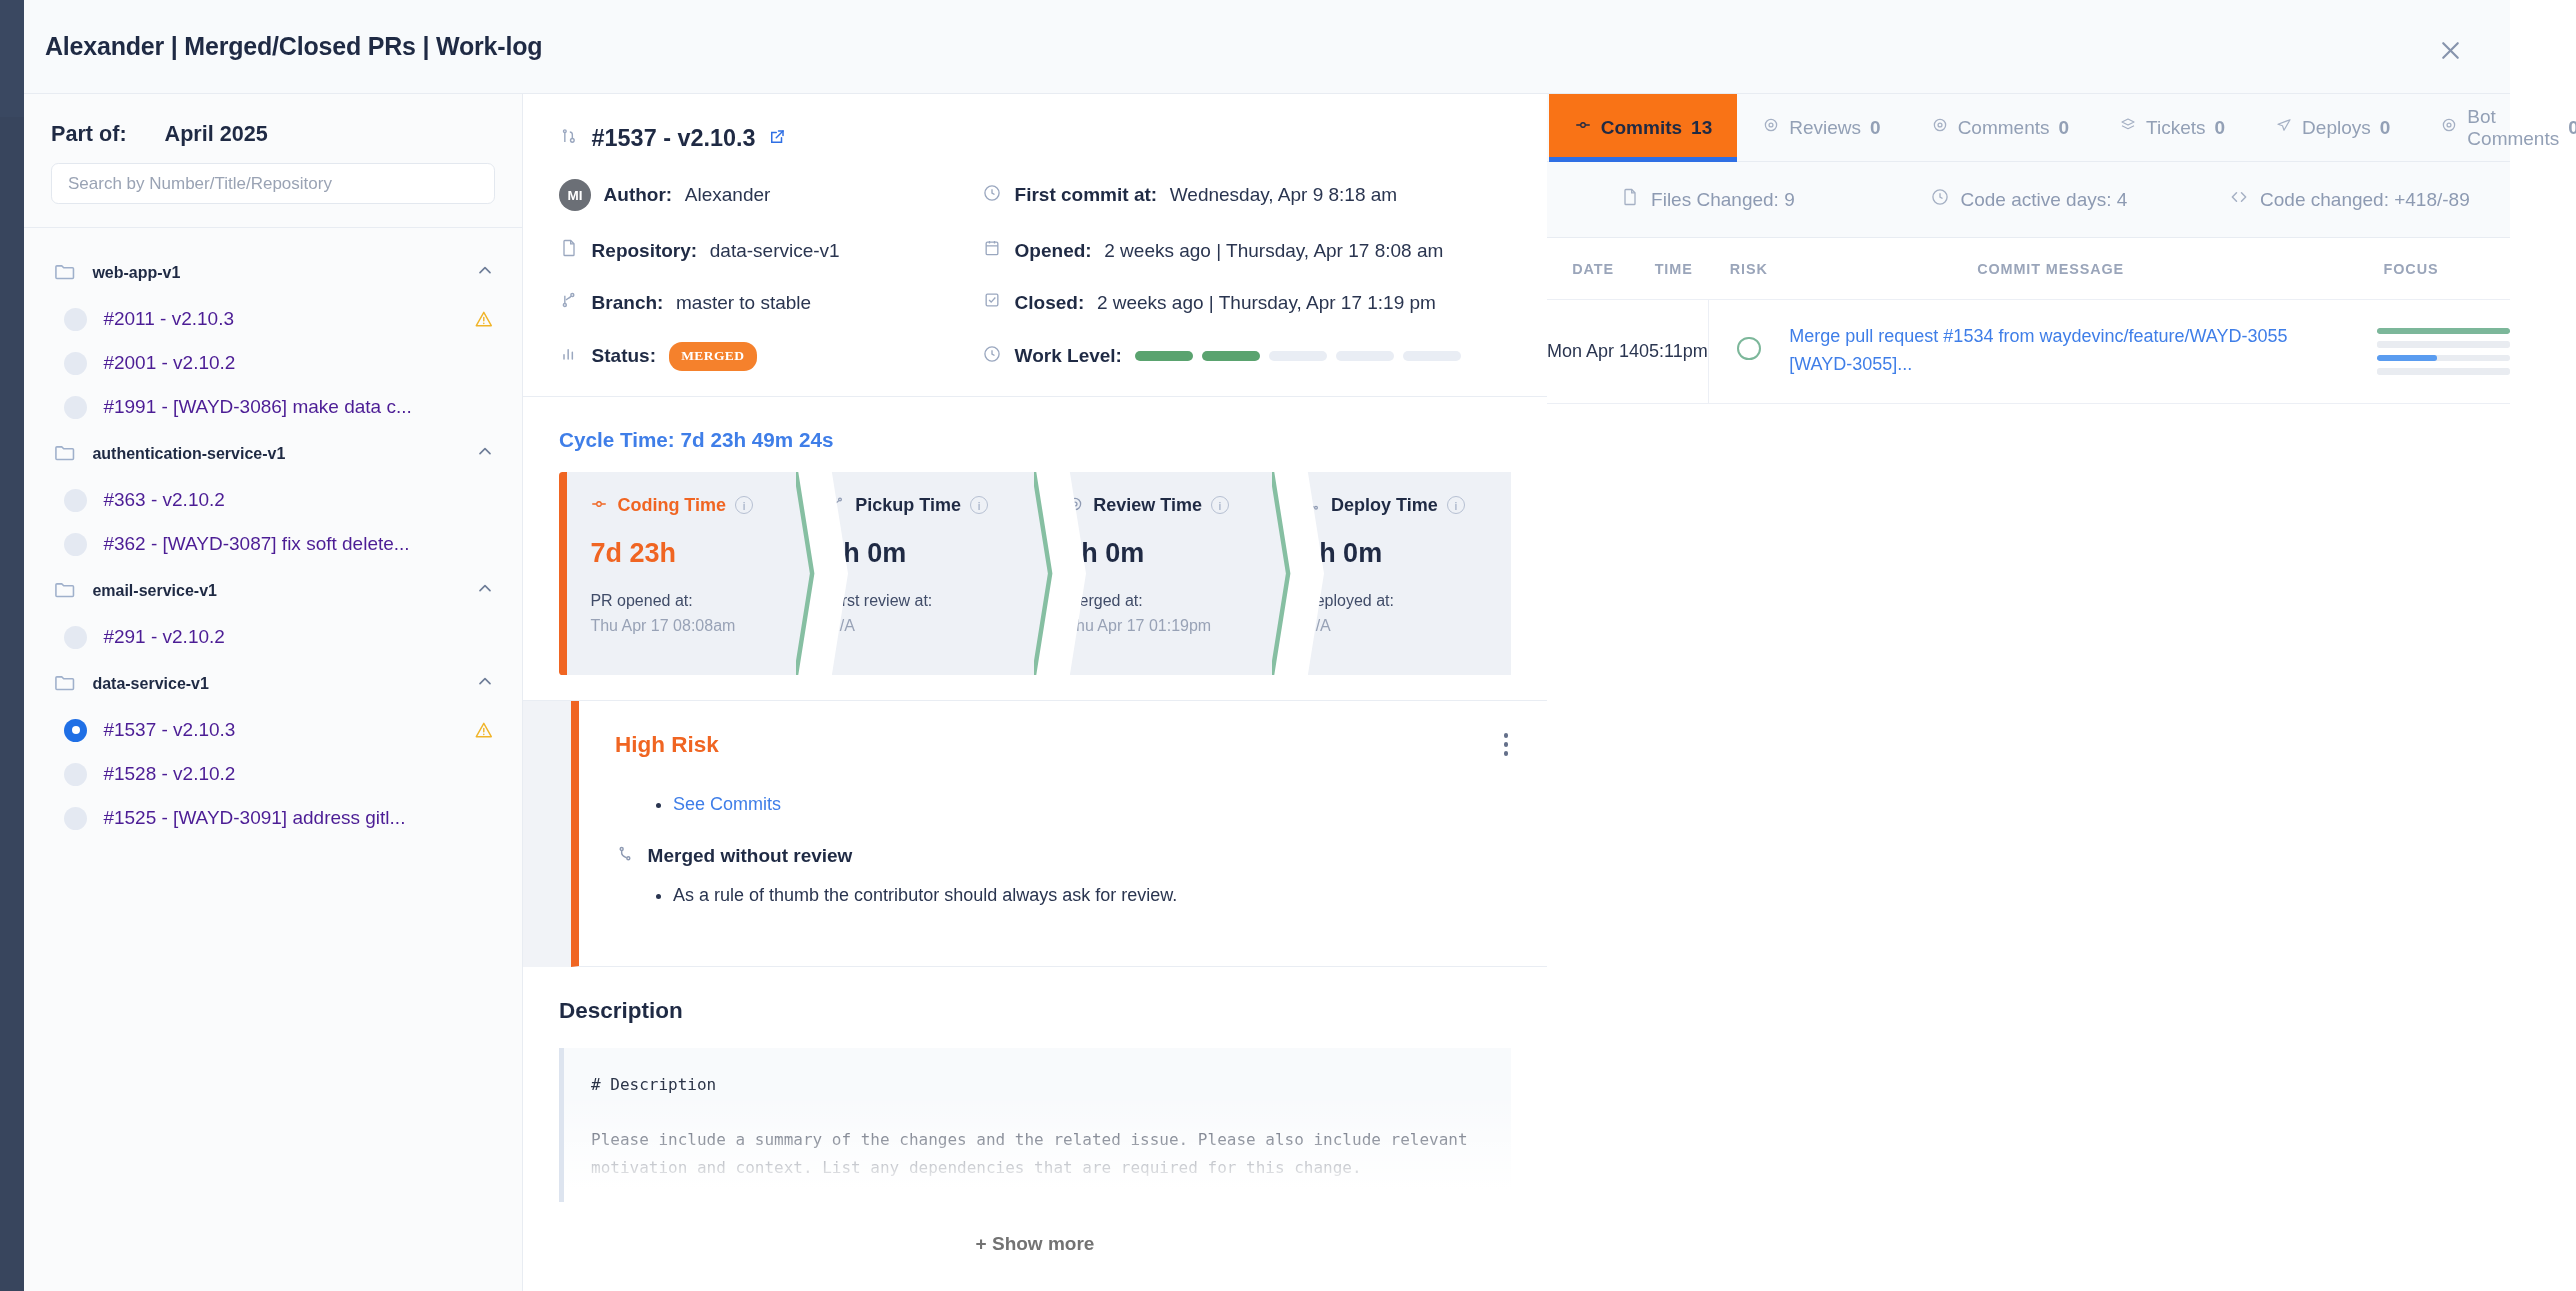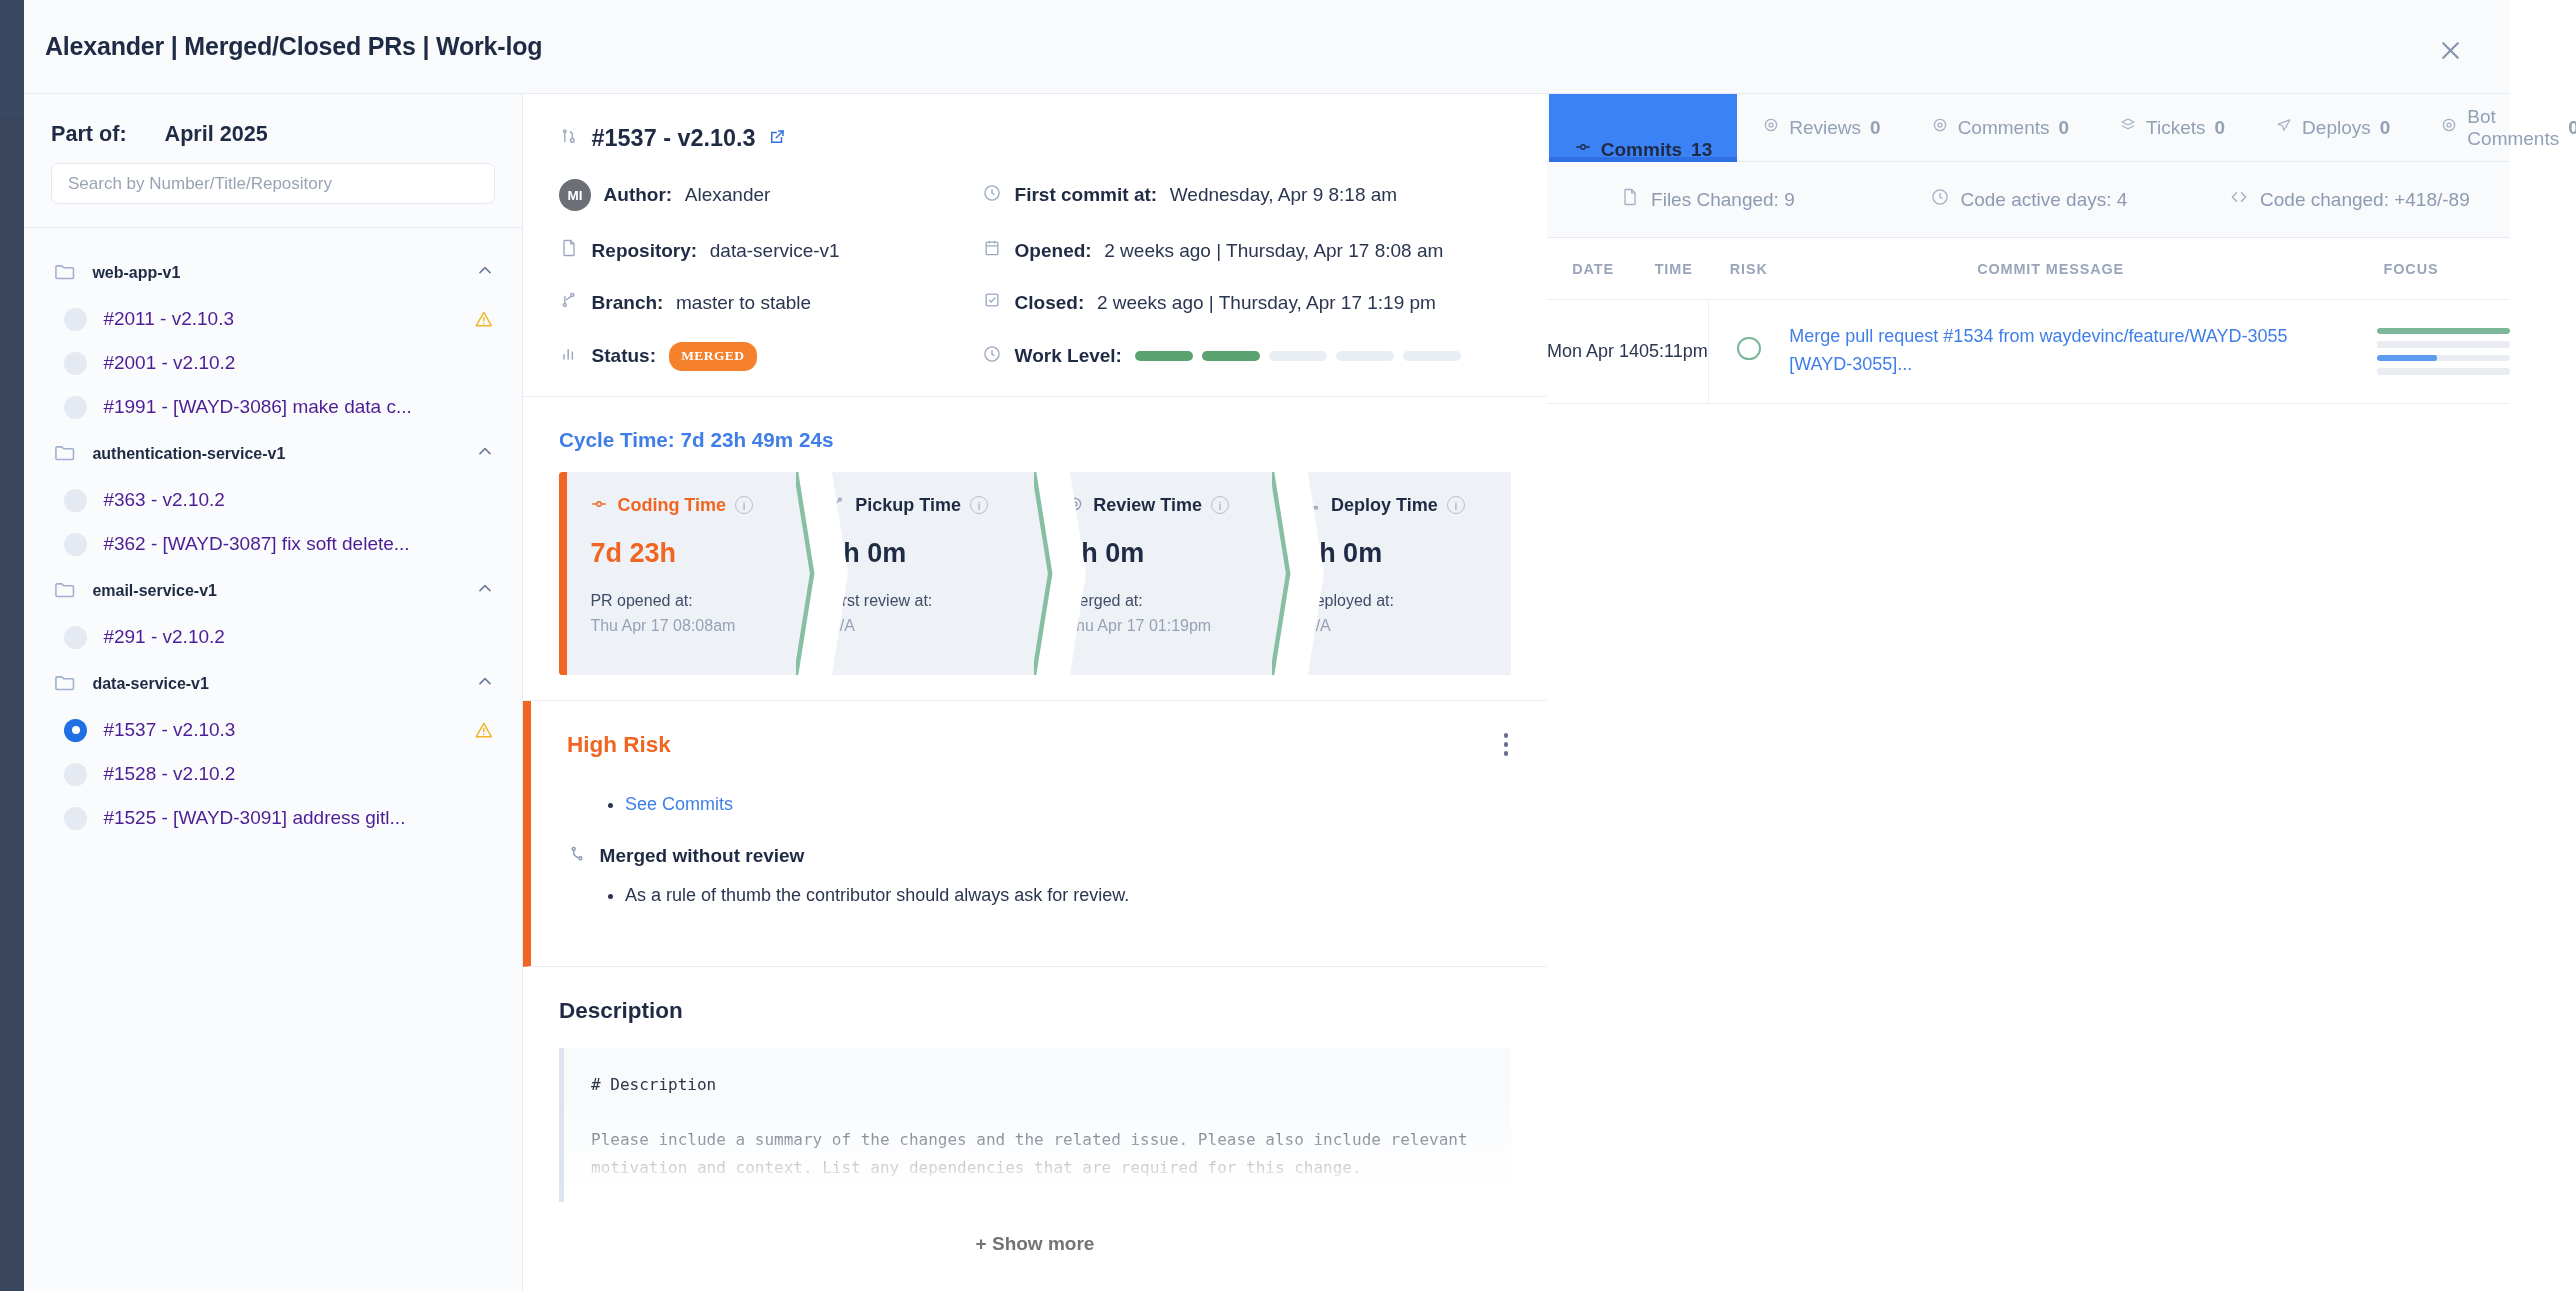--- a/index.html
+++ b/index.html
@@ -196,21 +196,21 @@
     z-index: 2;
   }
   .info-i {
     width: 18px; height: 18px; border-radius: 50%;
     border: 1.4px solid #b6c0d2; color: #b6c0d2;
     font-size: 11.7px; display: flex; align-items: center; justify-content: center;
     font-weight: 700; flex: 0 0 18px;
   }
 
   
-  .risk-card { position: relative; padding: 31px 36px 31px 36px; border-left: 8px solid #f06522; }
+  .risk-card { position: relative; padding: 31px 36px 31px 36px; border-left: 8px solid #f06522; margin-left: 48px; }
   .risk-head { display: flex; align-items: center; justify-content: space-between; margin-bottom: 31px; }
   .risk-head .t { font-size: 22.5px; font-weight: 700; color: #f06522; }
   .kebab { width: 7.2px; display: flex; flex-direction: column; gap: 4.5px; cursor: pointer; }
   .kebab i { width: 4.5px; height: 4.5px; border-radius: 50%; background: #64708a; display: block; }
   .risk-item { display: flex; align-items: center; gap: 12.6px; margin-bottom: 12.6px; }
   .risk-item .t { font-size: 19px; font-weight: 700; color: #1f2a44; }
   .risk-sub { margin: 0 0 25px 38px; font-size: 18px; color: #2a3550; }
   .risk-sub li { list-style: disc; margin-left: 20px; line-height: 1.7; }
   .risk-sub li a { color: #3f7ee8; text-decoration: none; cursor: pointer; }
 
@@ -257,21 +257,21 @@
     padding-left: 1.8px;
   }
   .tab {
     display: flex; align-items: center; gap: 9px;
     padding: 0 25px;
     font-size: 19px; color: #93a0b6;
     cursor: pointer;
     position: relative;
     background: transparent;
   }
-  .tab.active { background: #3b82f6; color: #1f2a44; font-weight: 600; align-items: flex-end; }
+  .tab.active { background: #f97316; color: #1f2a44; font-weight: 600; }
   .tab.active::after {
     content:""; position: absolute; left: 0; right: 0; bottom: -0.9px; height: 4.5px; background: #2f6fe4;
   }
   .tab .cnt { font-weight: 600; }
   .summary {
     height: 76px; display: flex; align-items: center;
     background: #f8fafc;
     border-bottom: 0.9px solid #e8ecf2;
     color: #8d9ab2; font-size: 19px;
   }

